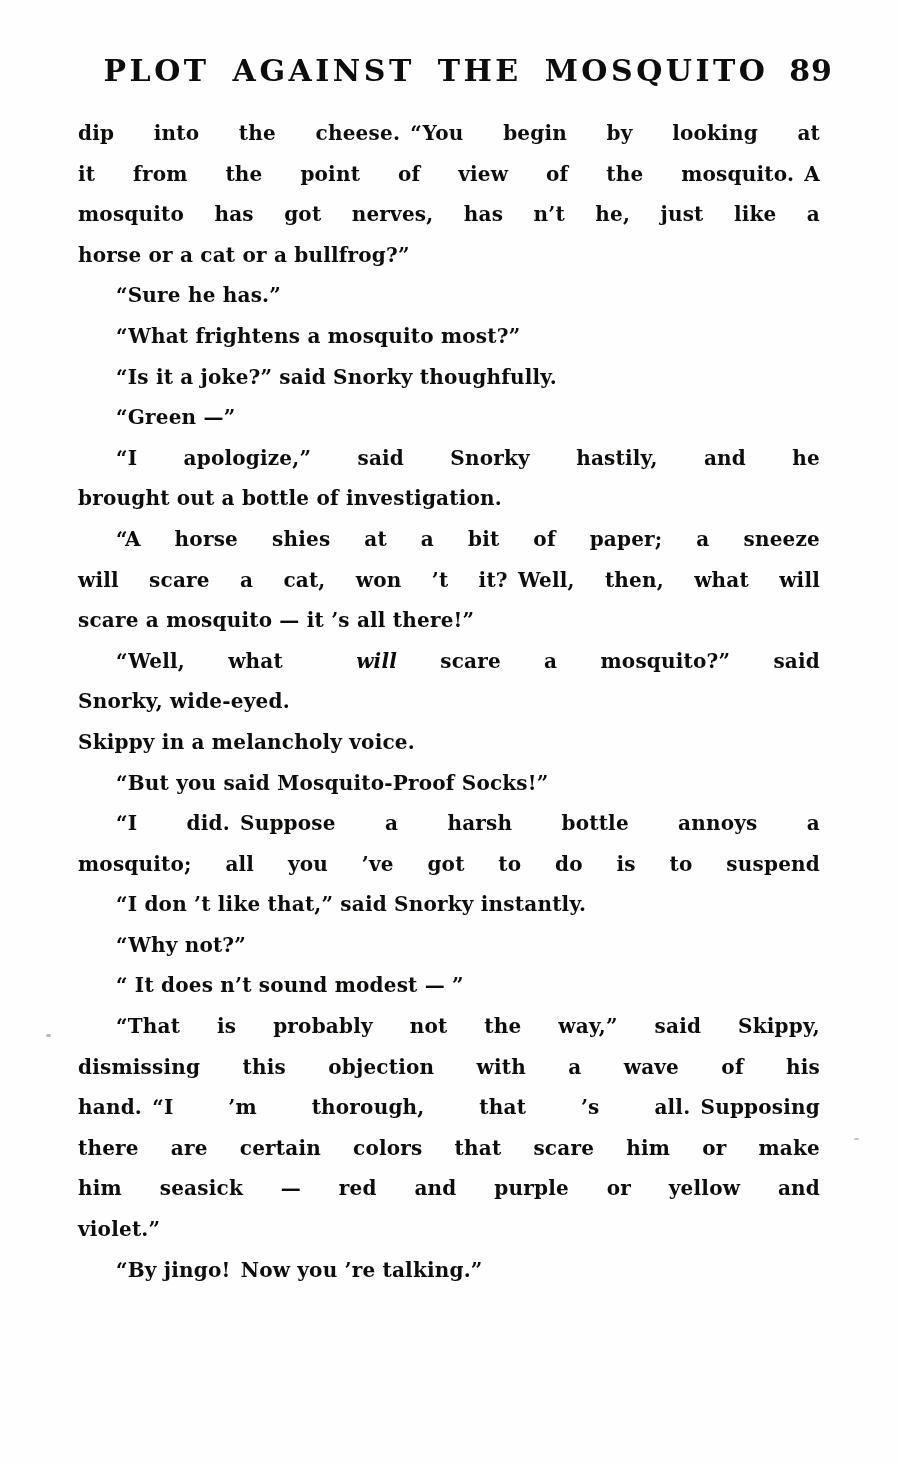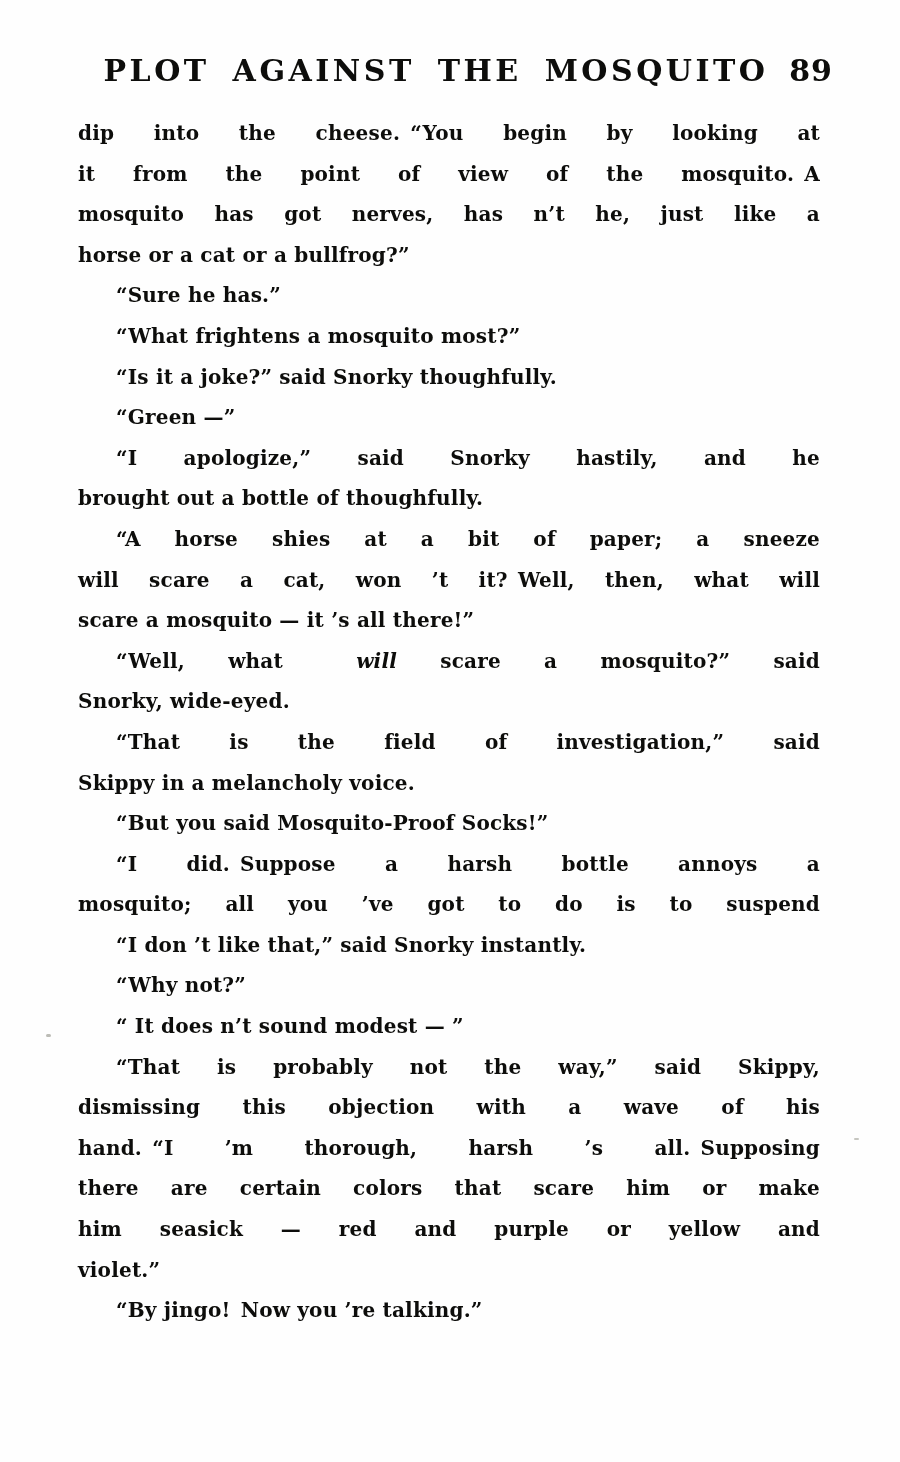--- a/index.html
+++ b/index.html
@@ -87,37 +87,36 @@
   <div class="body-text">
       <div class="line">dip into the cheese. “You begin by looking at</div>
       <div class="line">it from the point of view of the mosquito. A</div>
       <div class="line">mosquito has got nerves, has n’t he, just like a</div>
       <div class="line last">horse or a cat or a bullfrog?”</div>
       <div class="line last indent">“Sure he has.”</div>
       <div class="line last indent">“What frightens a mosquito most?”</div>
       <div class="line last indent">“Is it a joke?” said Snorky thoughfully.</div>
       <div class="line last indent">“Green —”</div>
       <div class="line indent">“I apologize,” said Snorky hastily, and he</div>
-      <div class="line last">brought out a bottle of thoughfully.</div>
+      <div class="line last">brought out a bottle of investigation.</div>
       <div class="line indent">“A horse shies at a bit of paper; a sneeze</div>
       <div class="line">will scare a cat, won ’t it? Well, then, what will</div>
       <div class="line last">scare a mosquito — it ’s all there!”</div>
       <div class="line indent">“Well, what <i>will</i> scare a mosquito?” said</div>
       <div class="line last">Snorky, wide-eyed.</div>
-      <div class="line indent">“That is the field of investigation,” said</div>
       <div class="line last">Skippy in a melancholy voice.</div>
       <div class="line last indent">“But you said Mosquito-Proof Socks!”</div>
       <div class="line indent">“I did. Suppose a harsh bottle annoys a</div>
       <div class="line">mosquito; all you ’ve got to do is to suspend</div>
       <div class="line last indent">“I don ’t like that,” said Snorky instantly.</div>
       <div class="line last indent">“Why not?”</div>
       <div class="line last indent">“ It does n’t sound modest — ”</div>
       <div class="line indent">“That is probably not the way,” said Skippy,</div>
       <div class="line">dismissing this objection with a wave of his</div>
-      <div class="line">hand. “I ’m thorough, harsh ’s all. Supposing</div>
+      <div class="line">hand. “I ’m thorough, that ’s all. Supposing</div>
       <div class="line">there are certain colors that scare him or make</div>
       <div class="line">him seasick — red and purple or yellow and</div>
       <div class="line last">violet.”</div>
       <div class="line last indent">“By jingo! Now you ’re talking.”</div>
     </div>
 
   <div class="speck speck-left"></div>
   <div class="speck speck-right"></div>
 
 </div>

